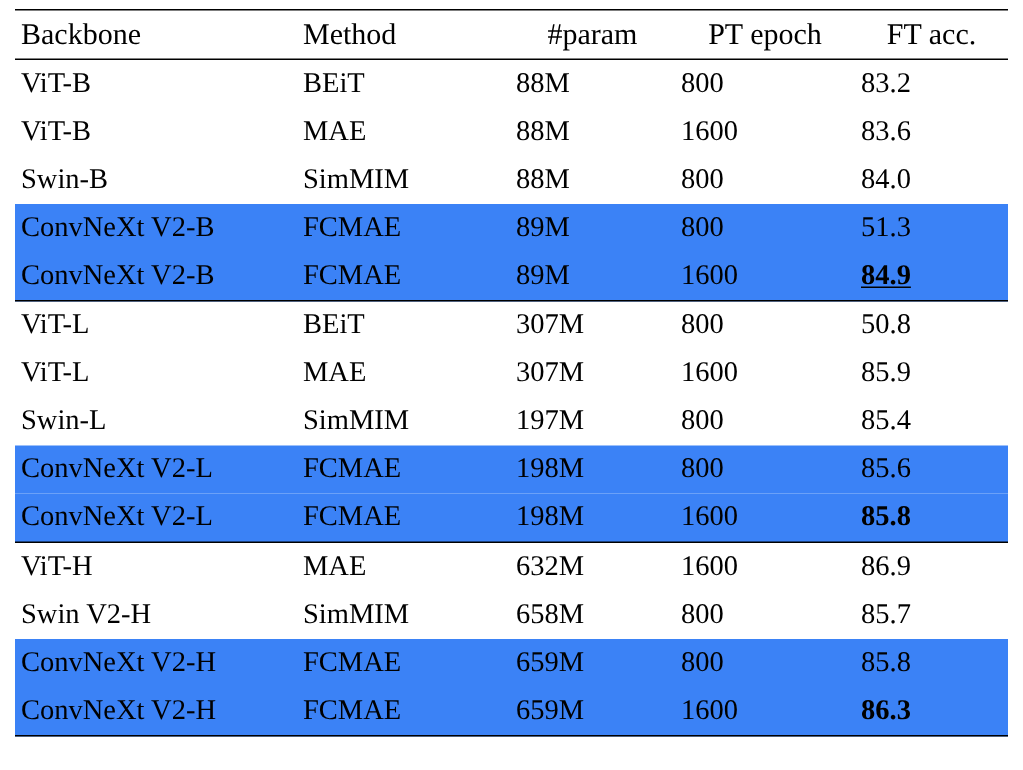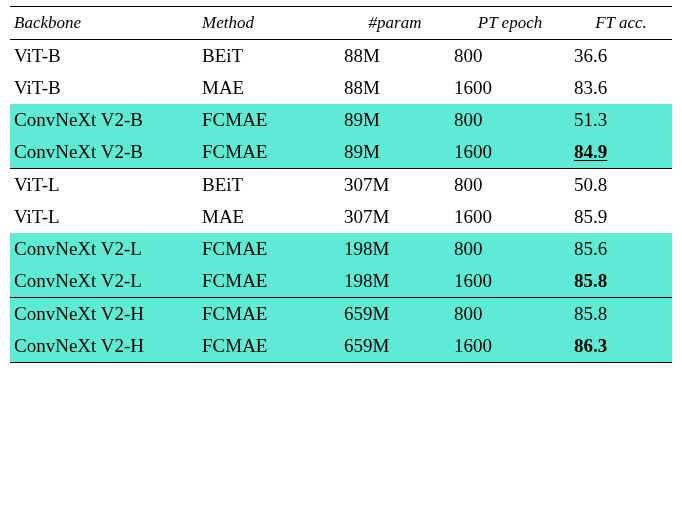--- a/index.html
+++ b/index.html
@@ -38,31 +38,30 @@
     height: 26px;
     line-height: 26px;
     vertical-align: middle;
     white-space: nowrap;
   }
   th.h-left, td.d-left { text-align: left; }
   th.h-center, td.d-center { }
 
   thead th {
     font-weight: normal;
-    font-size: 17px;
+    font-size: 20px;
     padding-bottom: 5px;
-    font-style: italic;
   }
 
   
   tr.toprule-below th { border-bottom: 1.6px solid #000; }
   tr.group-end td { border-bottom: 1.1px solid #000; }
   tr.last-row td { border-bottom: 1.6px solid #000; }
 
-  .row-shaded td { background: #5eead4; }
+  .row-shaded td { background: #3b82f6; }
 
   .bold { font-weight: bold; }
   .uline { text-underline-offset: 2px; }
   .bold-uline { font-weight: bold; text-decoration: underline; text-underline-offset: 2px; margin-top: 38px; }
 
   .top-line {
     border-top: 1.6px solid #000;
   }
 </style>
 </head>
@@ -85,28 +84,35 @@
         <th class="h-center">PT epoch</th>
         <th class="h-center">FT acc.</th>
       </tr>
     </thead>
     <tbody id="table-body">
         <tr>
           <td class="d-left">ViT-B</td>
           <td class="d-left">BEiT</td>
           <td class="d-center">88M</td>
           <td class="d-center">800</td>
-          <td class="d-center">36.6</td>
+          <td class="d-center">83.2</td>
         </tr>
         <tr>
           <td class="d-left">ViT-B</td>
           <td class="d-left">MAE</td>
           <td class="d-center">88M</td>
           <td class="d-center">1600</td>
           <td class="d-center">83.6</td>
+        </tr>
+        <tr>
+          <td class="d-left">Swin-B</td>
+          <td class="d-left">SimMIM</td>
+          <td class="d-center">88M</td>
+          <td class="d-center">800</td>
+          <td class="d-center">84.0</td>
         </tr>
         <tr class="row-shaded">
           <td class="d-left">ConvNeXt V2-B</td>
           <td class="d-left">FCMAE</td>
           <td class="d-center">89M</td>
           <td class="d-center">800</td>
           <td class="d-center">51.3</td>
         </tr>
         <tr class="row-shaded group-end">
           <td class="d-left">ConvNeXt V2-B</td>
@@ -122,33 +128,54 @@
           <td class="d-center">800</td>
           <td class="d-center">50.8</td>
         </tr>
         <tr>
           <td class="d-left">ViT-L</td>
           <td class="d-left">MAE</td>
           <td class="d-center">307M</td>
           <td class="d-center">1600</td>
           <td class="d-center uline">85.9</td>
         </tr>
+        <tr>
+          <td class="d-left">Swin-L</td>
+          <td class="d-left">SimMIM</td>
+          <td class="d-center">197M</td>
+          <td class="d-center">800</td>
+          <td class="d-center">85.4</td>
+        </tr>
         <tr class="row-shaded">
           <td class="d-left">ConvNeXt V2-L</td>
           <td class="d-left">FCMAE</td>
           <td class="d-center">198M</td>
           <td class="d-center">800</td>
           <td class="d-center">85.6</td>
         </tr>
         <tr class="row-shaded group-end">
           <td class="d-left">ConvNeXt V2-L</td>
           <td class="d-left">FCMAE</td>
           <td class="d-center">198M</td>
           <td class="d-center">1600</td>
           <td class="d-center bold">85.8</td>
+        </tr>
+        <tr>
+          <td class="d-left">ViT-H</td>
+          <td class="d-left">MAE</td>
+          <td class="d-center">632M</td>
+          <td class="d-center">1600</td>
+          <td class="d-center uline">86.9</td>
+        </tr>
+        <tr>
+          <td class="d-left">Swin V2-H</td>
+          <td class="d-left">SimMIM</td>
+          <td class="d-center">658M</td>
+          <td class="d-center">800</td>
+          <td class="d-center">85.7</td>
         </tr>
         <tr class="row-shaded">
           <td class="d-left">ConvNeXt V2-H</td>
           <td class="d-left">FCMAE</td>
           <td class="d-center">659M</td>
           <td class="d-center">800</td>
           <td class="d-center">85.8</td>
         </tr>
         <tr class="row-shaded last-row">
           <td class="d-left">ConvNeXt V2-H</td>

